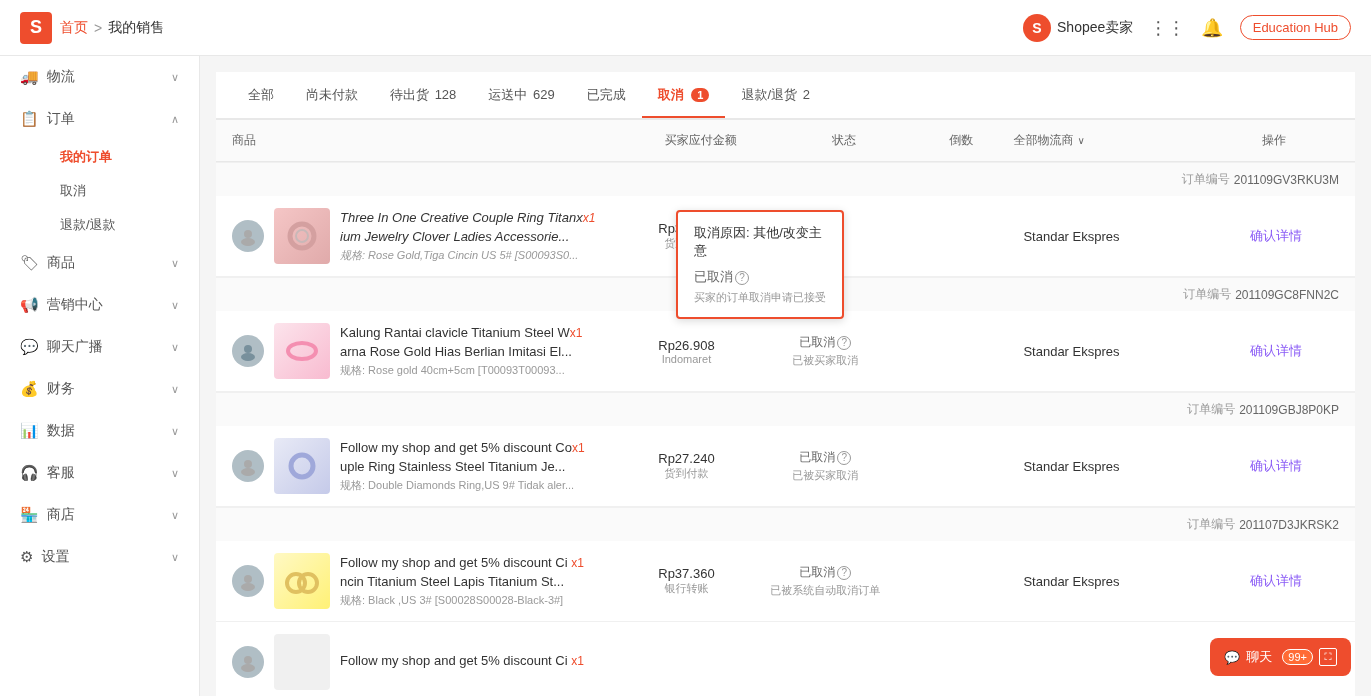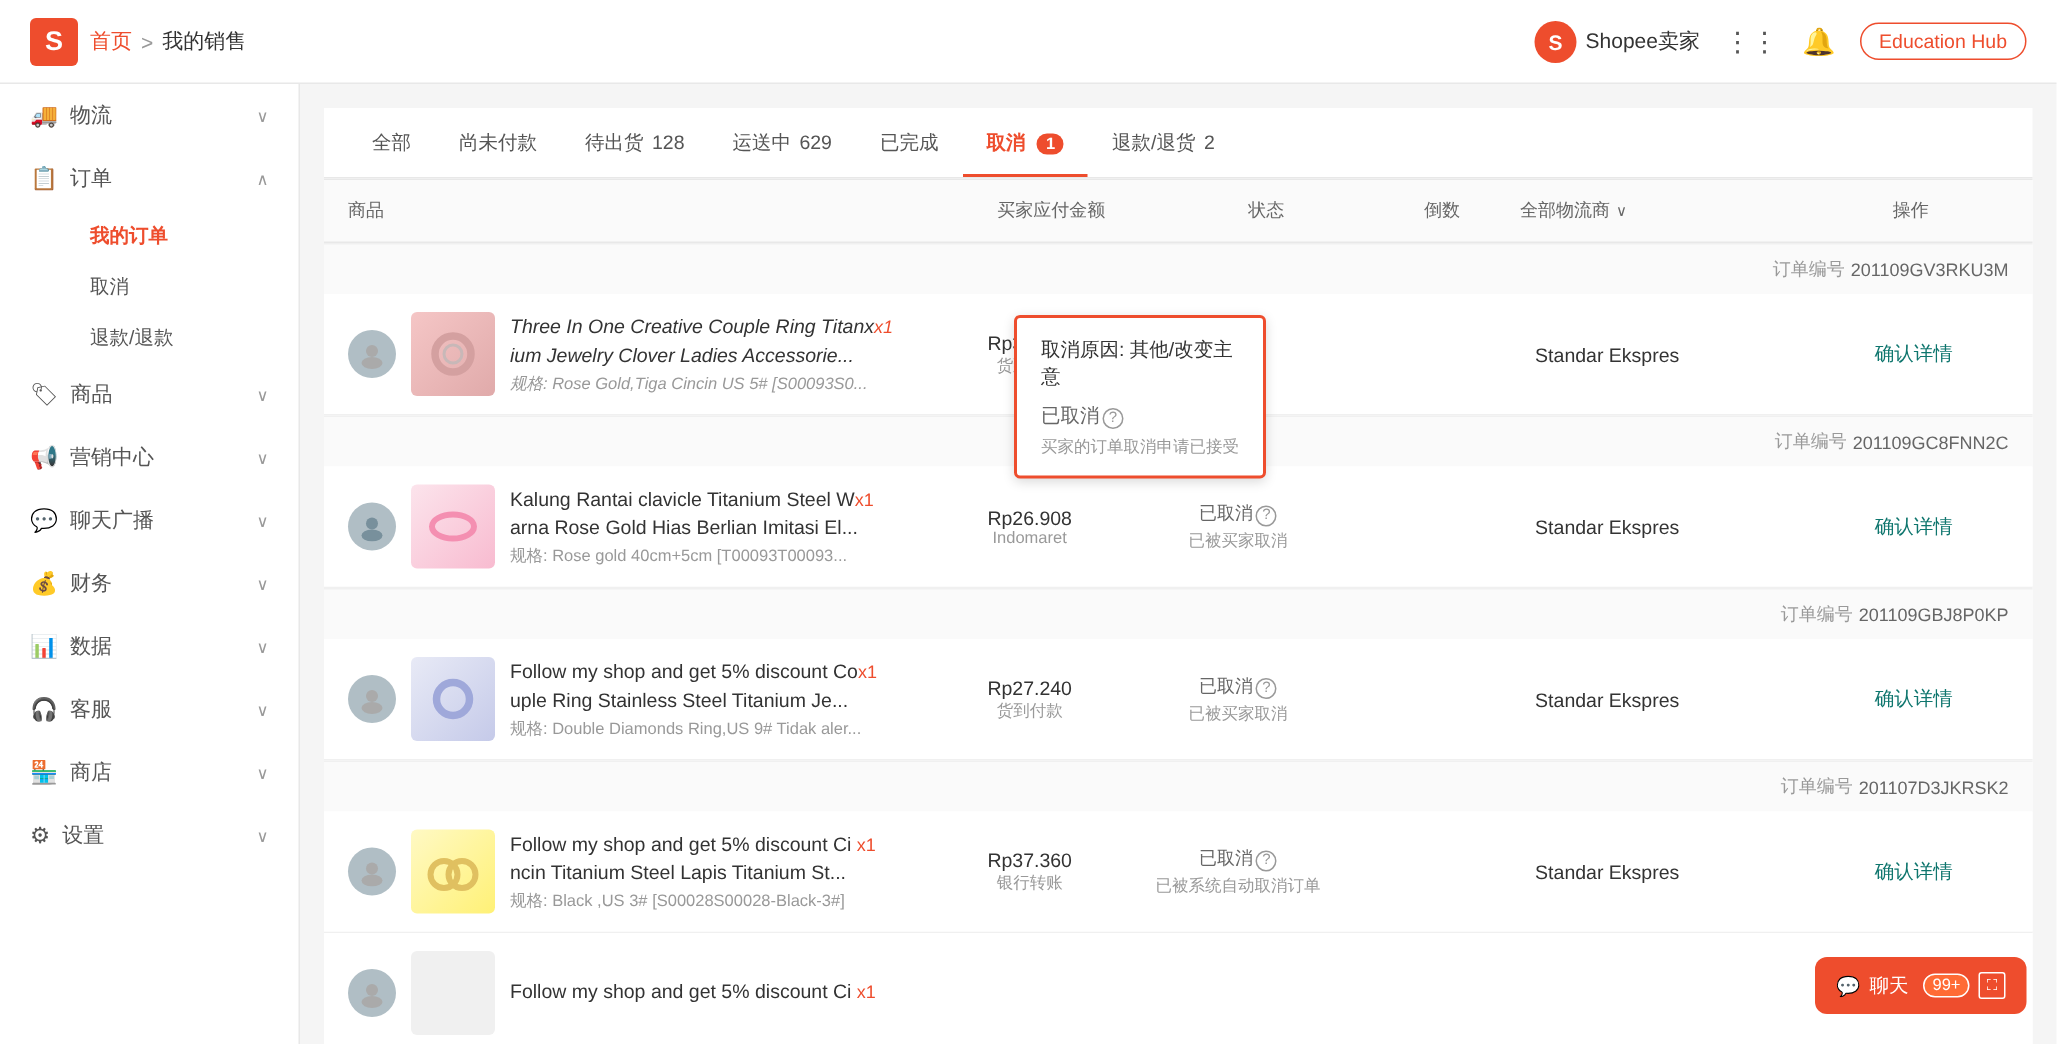--- a/index.html
+++ b/index.html
@@ -68,21 +68,21 @@
     .product-spec { font-size: 11px; color: #999; margin-top: 2px; }
     .amount-col { flex: 1.2; text-align: center; }
     .amount-value { font-size: 13px; color: #333; }
     .amount-note { font-size: 11px; color: #999; }
     .status-col { flex: 1; text-align: center; }
     .status-badge { font-size: 12px; color: #666; }
     .status-sub { font-size: 11px; color: #999; margin-top: 2px; }
     .countdown-col { flex: 0.8; text-align: center; font-size: 12px; color: #666; }
     .logistics-col { flex: 1.5; text-align: center; font-size: 13px; color: #333; margin-left: 34px; }
     .action-col { flex: 1; text-align: center; }
-    .action-btn { color: #0f766e; cursor: pointer; font-size: 13px; text-decoration: none; background: none; border: none; }
+    .action-btn { color: #8b5cf6; cursor: pointer; font-size: 13px; text-decoration: none; background: none; border: none; }
 
     
     .tooltip-popup { position: absolute; background: #fff; border: 2px solid #ee4d2d; border-radius: 4px; padding: 12px 16px; z-index: 200; font-size: 13px; box-shadow: 0 2px 8px rgba(0,0,0,0.15); min-width: 160px; }
     .tooltip-title { font-size: 13px; color: #333; font-weight: 500; margin-bottom: 8px; }
     .tooltip-status { color: #666; margin-bottom: 4px; }
     .tooltip-desc { font-size: 11px; color: #999; }
 
     
     .chat-bubble { position: fixed; bottom: 20px; right: 20px; background: #ee4d2d; color: white; border-radius: 8px; padding: 10px 14px; display: flex; align-items: center; gap: 6px; cursor: pointer; font-size: 13px; font-weight: 500; z-index: 300; }
     .chat-badge { background: #ff6b35; border: 1px solid white; border-radius: 10px; padding: 1px 5px; font-size: 11px; margin-left: 4px; }

